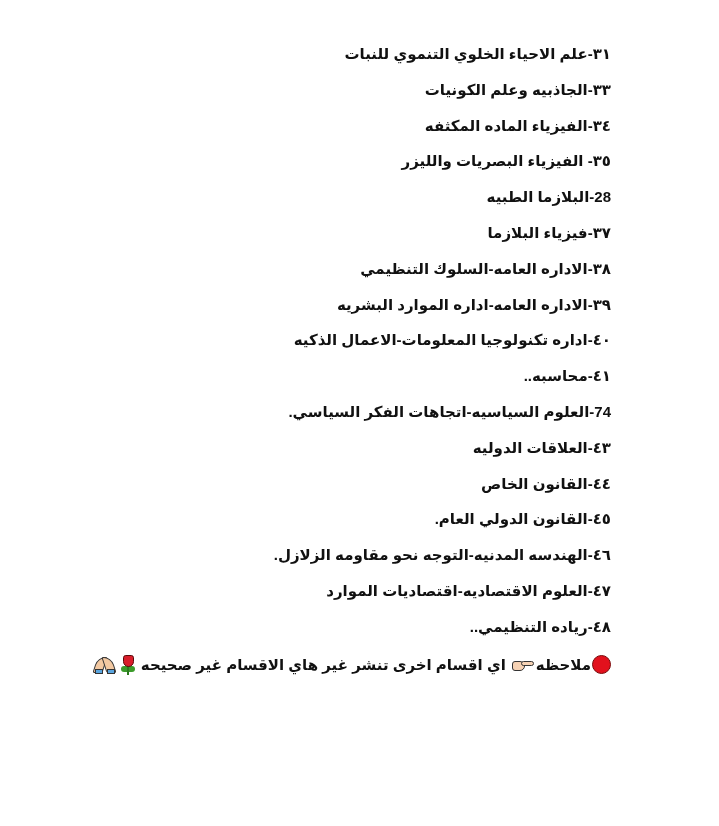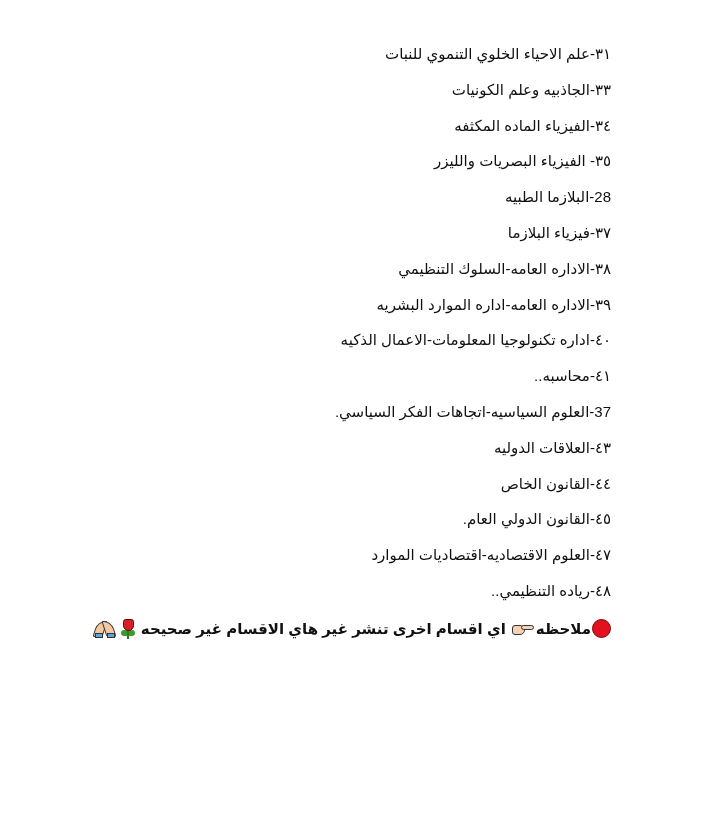--- a/index.html
+++ b/index.html
@@ -18,21 +18,21 @@
     .doc {
       position: absolute;
       top: 44px;
       right: 108px;
       width: 600px;
       direction: rtl;
       text-align: right;
     }
     .item {
       font-size: 15px;
-      font-weight: normal;
+      font-weight: bold;
       line-height: 20px;
       height: 20px;
       margin-bottom: 15.8px;
       white-space: nowrap;
       unicode-bidi: plaintext;
     }
     .num, .sep, .txt { display: inline; }
     .note {
       margin-top: 2px;
       font-size: 15px;
@@ -135,24 +135,25 @@
   <div class="item"><span class="num">٣١</span><span class="sep">-</span><span class="txt">علم الاحياء الخلوي التنموي للنبات</span></div>
   <div class="item"><span class="num">٣٣</span><span class="sep">-</span><span class="txt">الجاذبيه وعلم الكونيات</span></div>
   <div class="item"><span class="num">٣٤</span><span class="sep">-</span><span class="txt">الفيزياء الماده المكثفه</span></div>
   <div class="item"><span class="num">٣٥</span><span class="sep">-</span><span class="txt"> الفيزياء البصريات والليزر</span></div>
   <div class="item"><span class="num">28</span><span class="sep">-</span><span class="txt">البلازما الطبيه</span></div>
   <div class="item"><span class="num">٣٧</span><span class="sep">-</span><span class="txt">فيزياء البلازما</span></div>
   <div class="item"><span class="num">٣٨</span><span class="sep">-</span><span class="txt">الاداره العامه-السلوك التنظيمي</span></div>
   <div class="item"><span class="num">٣٩</span><span class="sep">-</span><span class="txt">الاداره العامه-اداره الموارد البشريه</span></div>
   <div class="item"><span class="num">٤٠</span><span class="sep">-</span><span class="txt">اداره تكنولوجيا المعلومات-الاعمال الذكيه</span></div>
   <div class="item"><span class="num">٤١</span><span class="sep">-</span><span class="txt">محاسبه..</span></div>
-  <div class="item"><span class="num">37</span><span class="sep">-</span><span class="txt">العلوم السياسيه-اتجاهات الفكر السياسي.</span></div>
+  <div class="item"><span class="num">74</span><span class="sep">-</span><span class="txt">العلوم السياسيه-اتجاهات الفكر السياسي.</span></div>
   <div class="item"><span class="num">٤٣</span><span class="sep">-</span><span class="txt">العلاقات الدوليه</span></div>
   <div class="item"><span class="num">٤٤</span><span class="sep">-</span><span class="txt">القانون الخاص</span></div>
   <div class="item"><span class="num">٤٥</span><span class="sep">-</span><span class="txt">القانون الدولي العام.</span></div>
+  <div class="item"><span class="num">٤٦</span><span class="sep">-</span><span class="txt">الهندسه المدنيه-التوجه نحو مقاومه الزلازل.</span></div>
   <div class="item"><span class="num">٤٧</span><span class="sep">-</span><span class="txt">العلوم الاقتصاديه-اقتصاديات الموارد</span></div>
   <div class="item"><span class="num">٤٨</span><span class="sep">-</span><span class="txt">رياده التنظيمي..</span></div>
 
   <div class="note">
     <span class="dot"></span>
     <span>ملاحظه</span>
     <span class="hand">
         <span class="palm"></span>
         <span class="finger"></span>
       </span>

